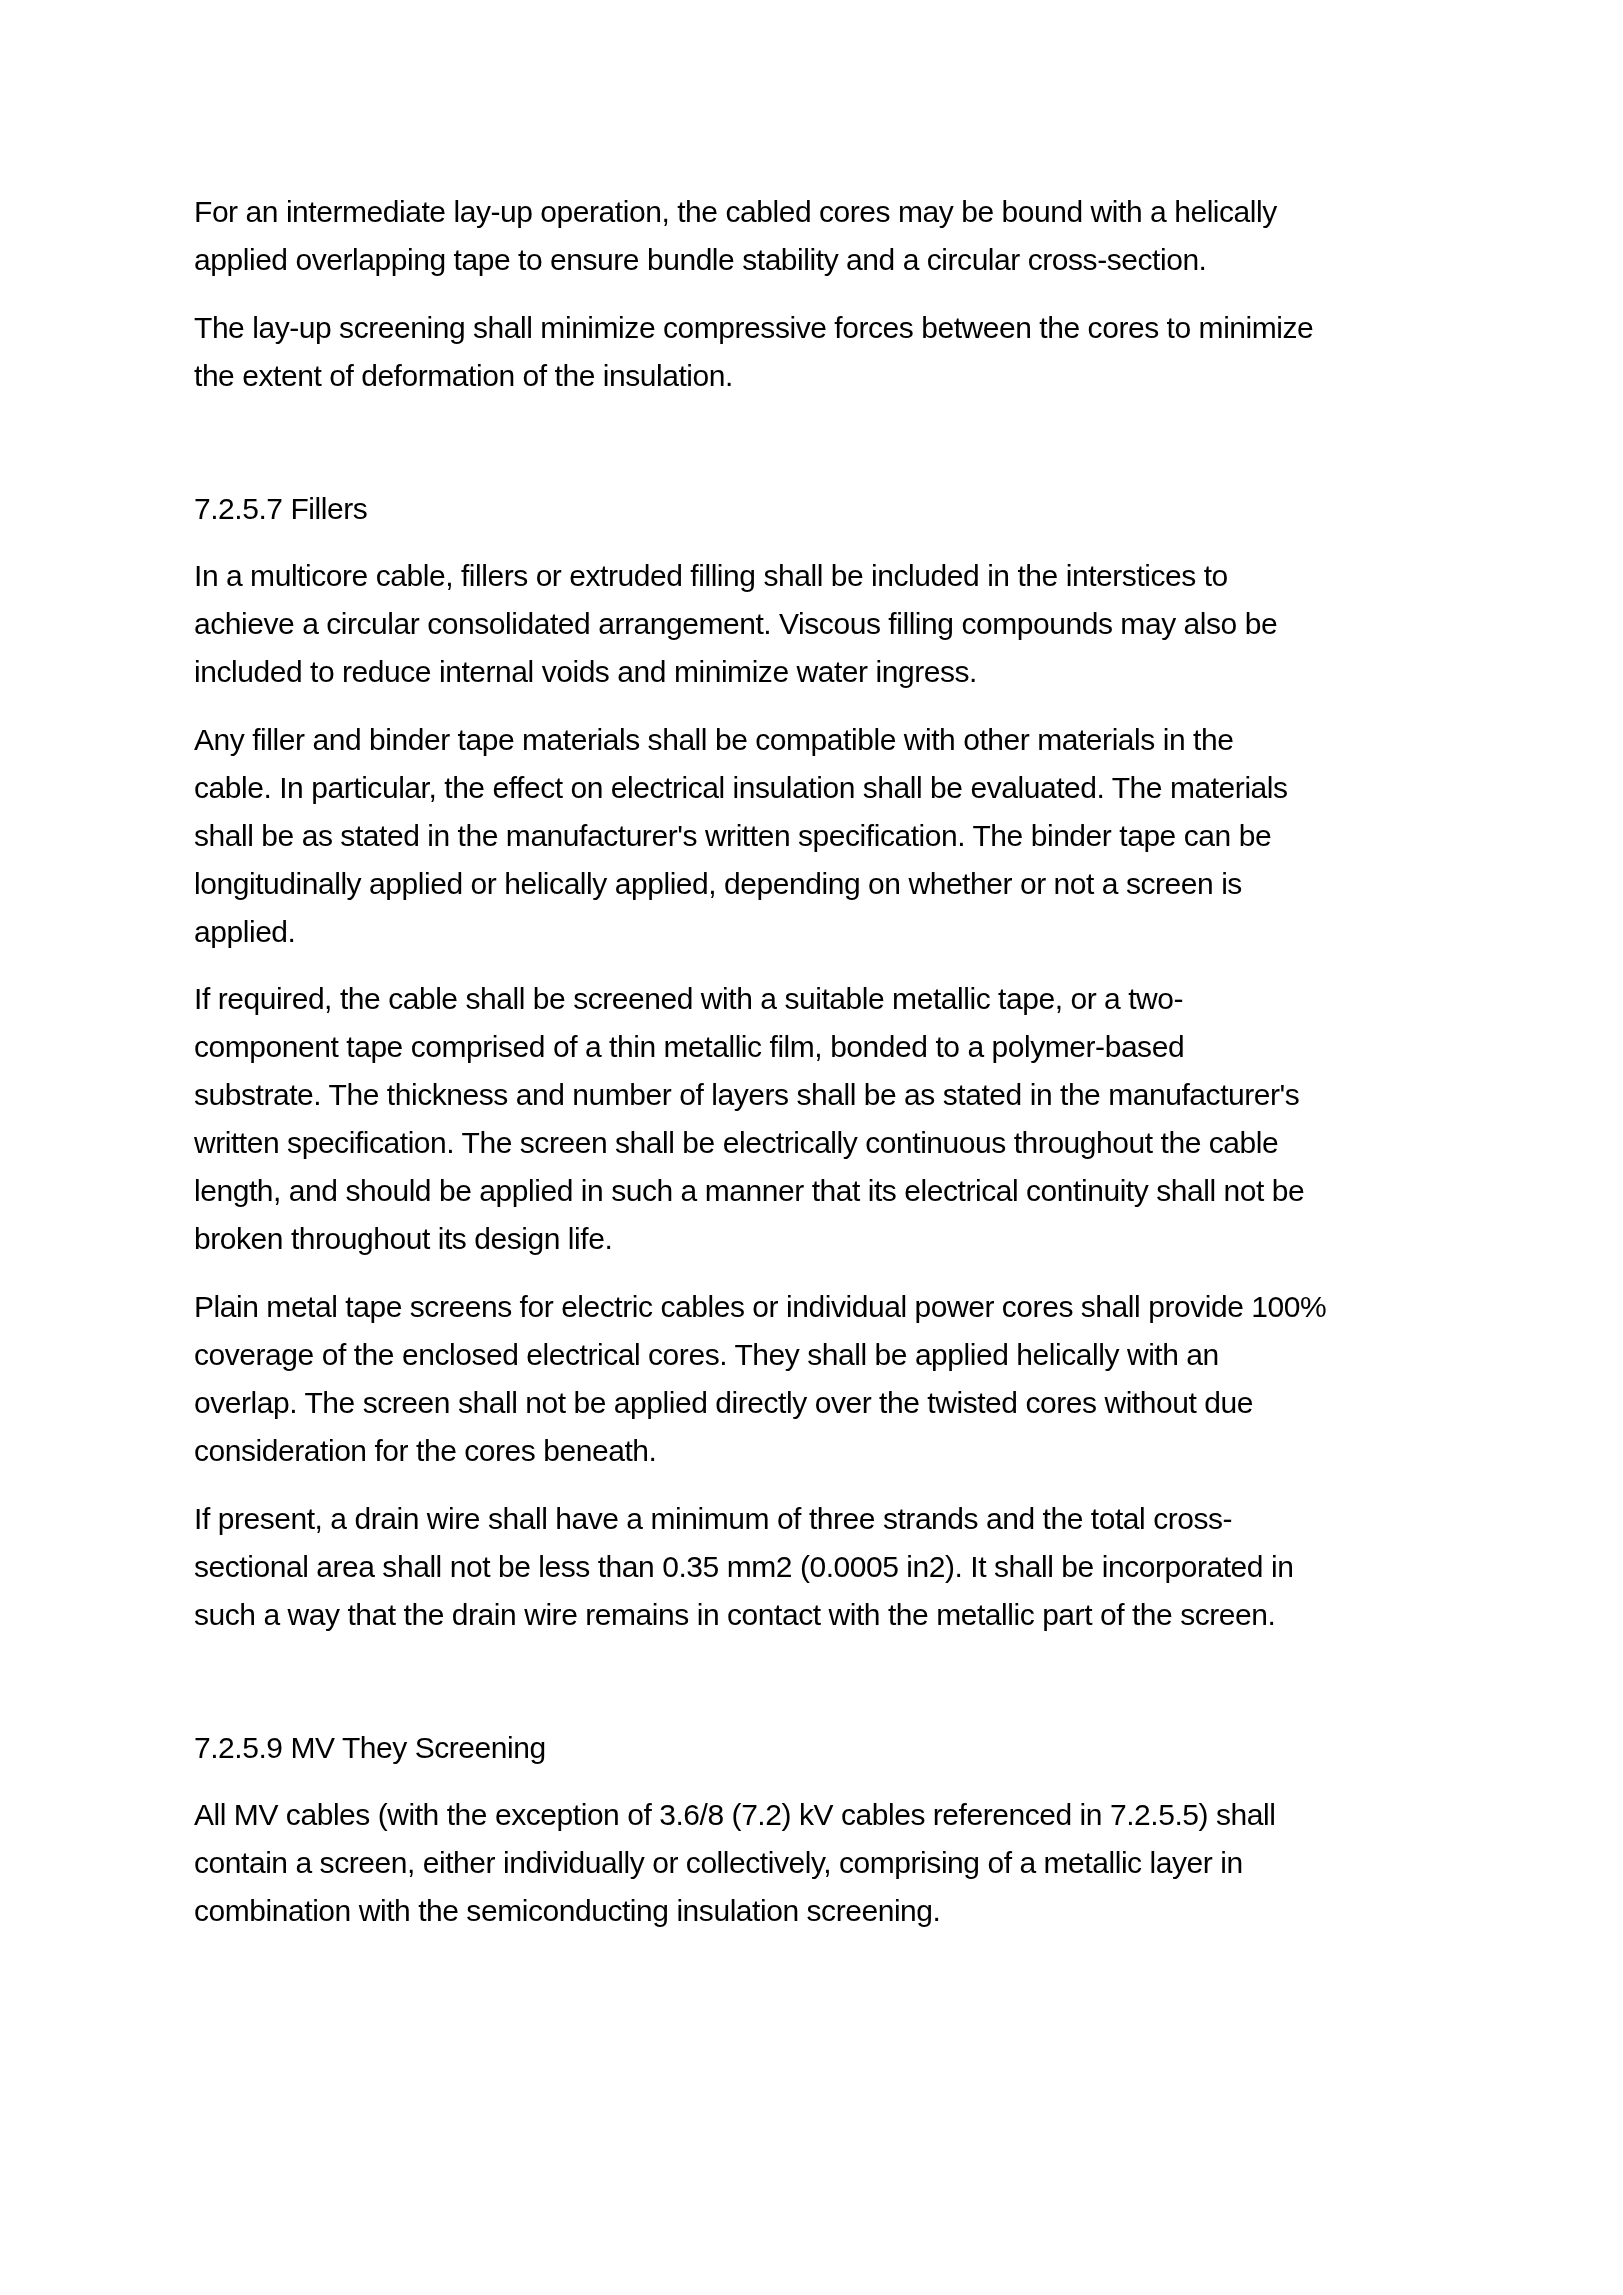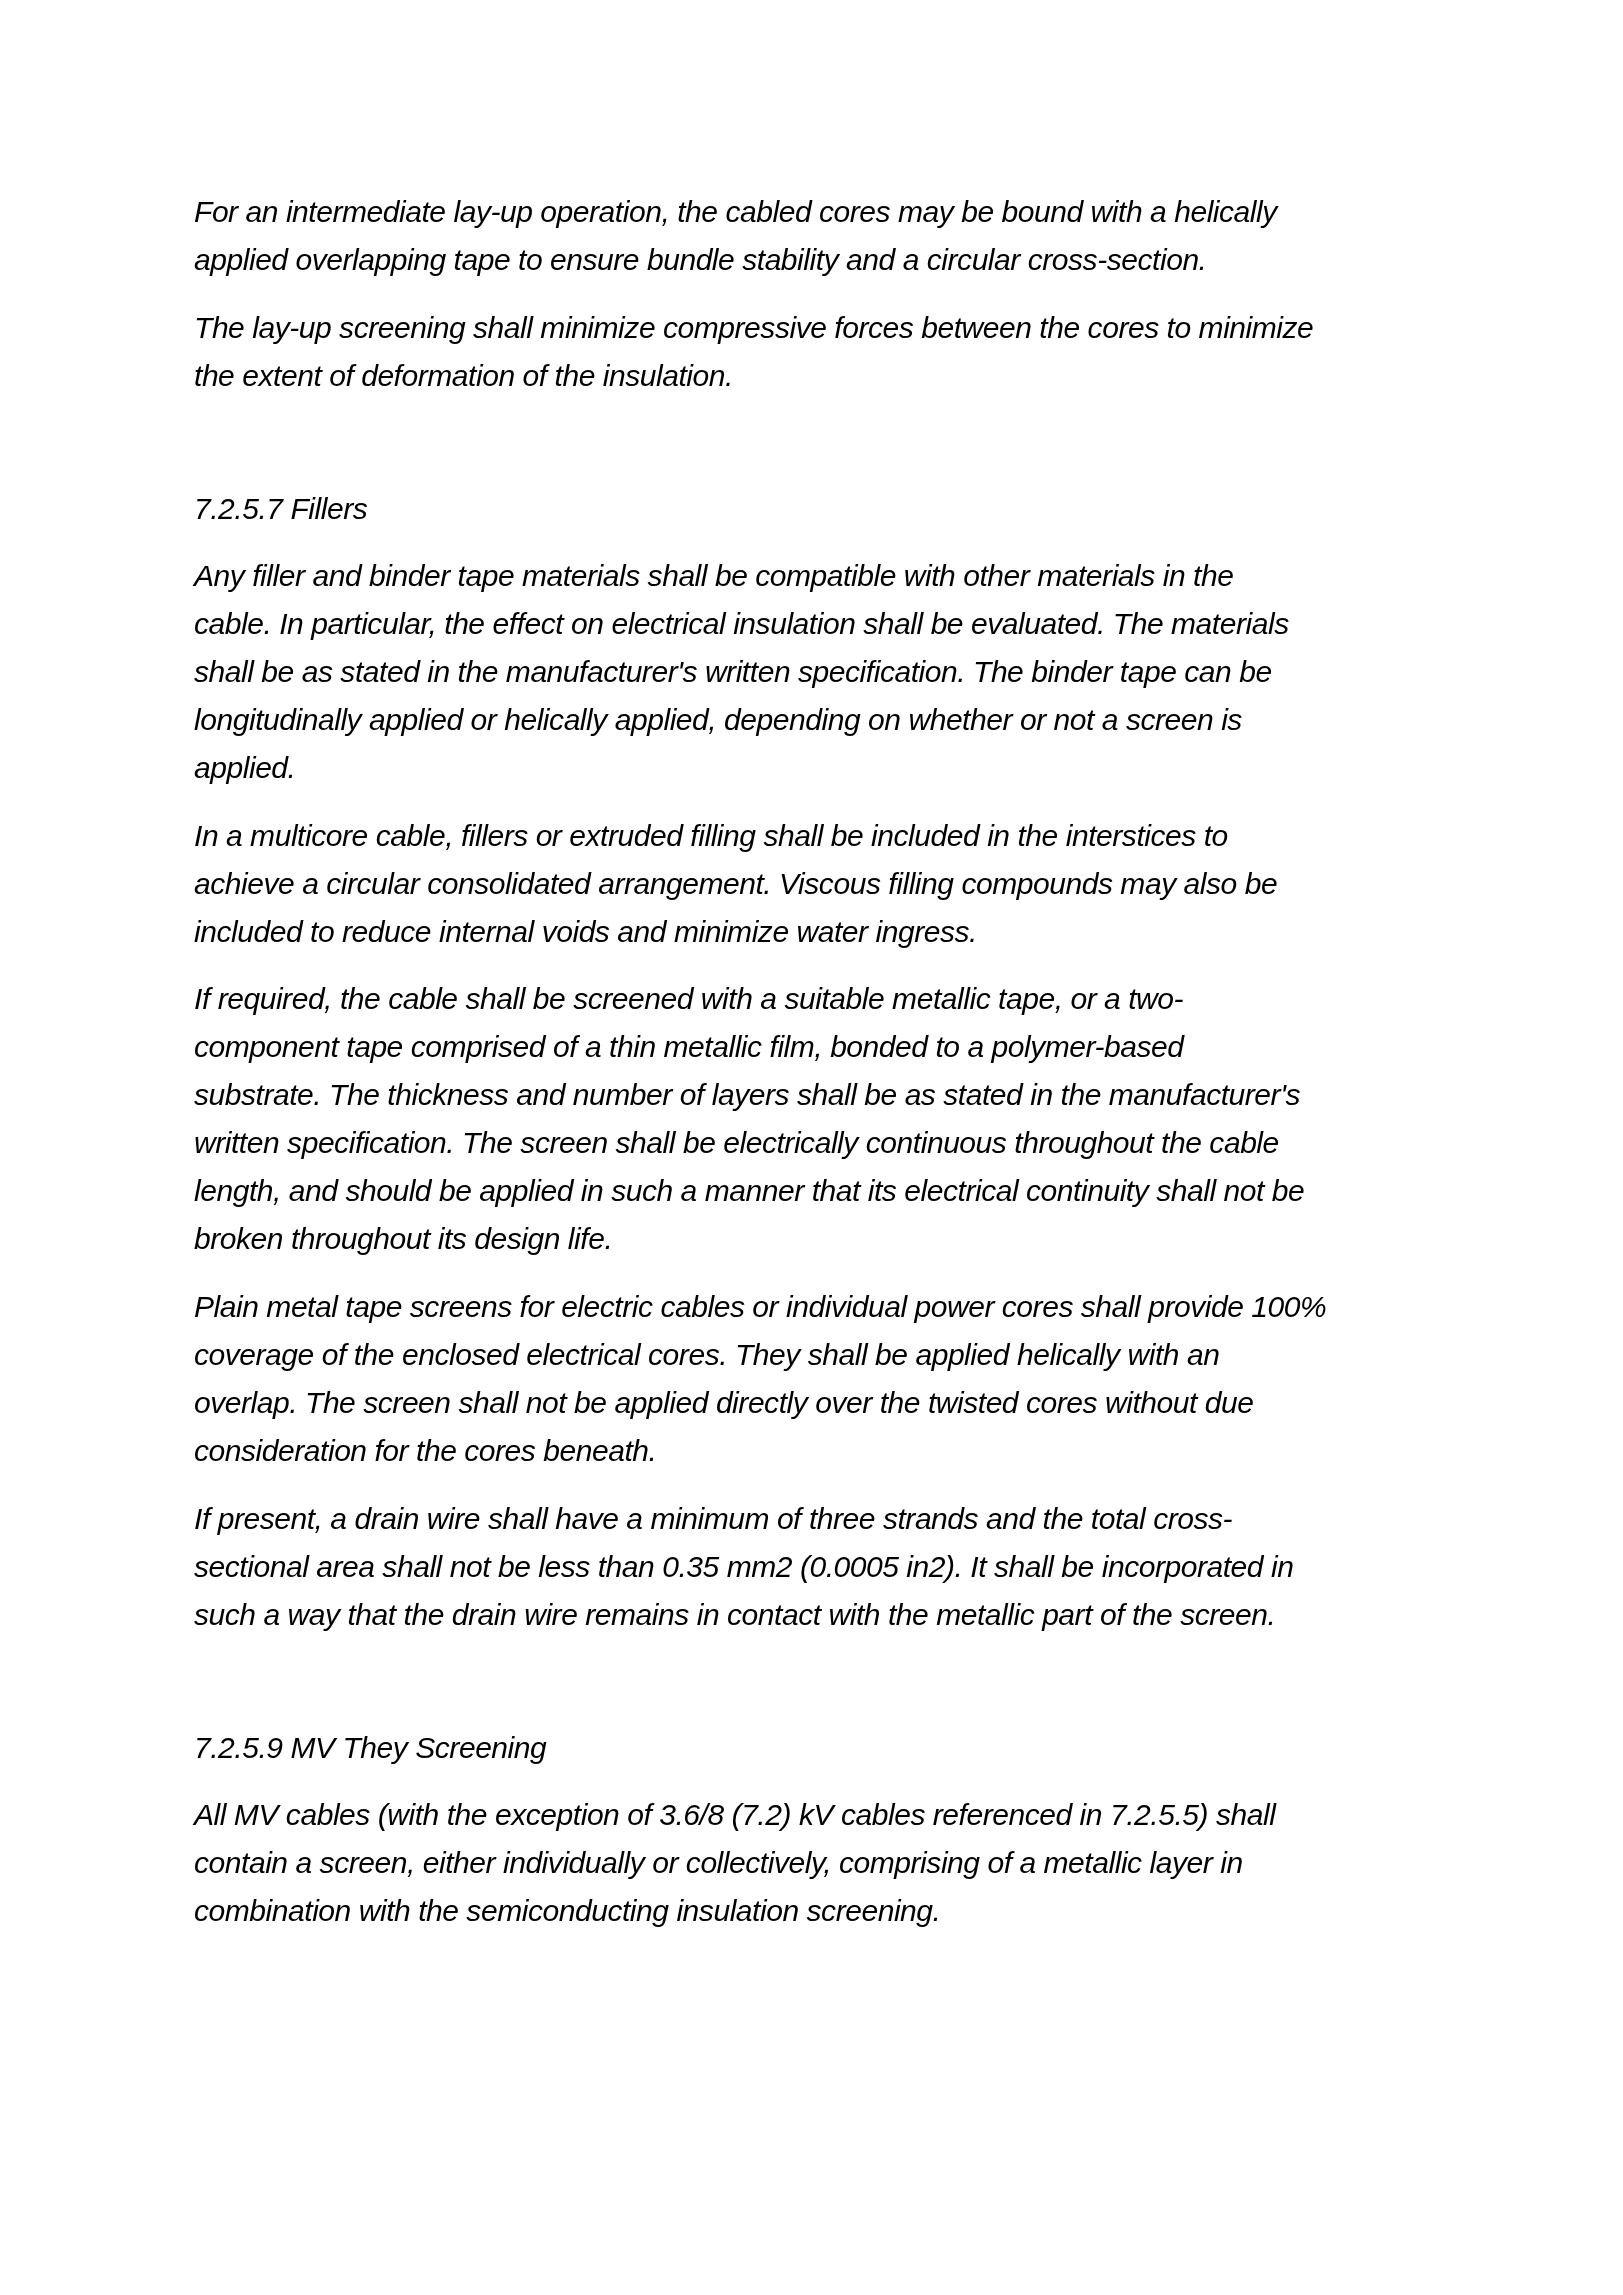--- a/index.html
+++ b/index.html
@@ -13,21 +13,20 @@
     font-family: "Liberation Sans", sans-serif;
     color: #000000;
     overflow: hidden;
   }
   .page {
     box-sizing: border-box;
     width: 1316px;
     height: 2295px;
     padding: 188px 192px 0 194px;
     background: #ffffff;
-    font-style: italic;
   }
   .para, .heading {
     margin: 0;
     font-size: 30px;
     line-height: 48px;
     font-weight: 400;
     letter-spacing: -0.015em;
     white-space: pre;          
     color: #000000;
   }
@@ -46,29 +45,29 @@
 <div class="page">
 
   <p class="para">For an intermediate lay-up operation, the cabled cores may be bound with a helically
 applied overlapping tape to ensure bundle stability and a circular cross-section.</p>
 
   <p class="para">The lay-up screening shall minimize compressive forces between the cores to minimize
 the extent of deformation of the insulation.</p>
 
   <h3 class="heading">7.2.5.7 Fillers</h3>
 
+  <p class="para">In a multicore cable, fillers or extruded filling shall be included in the interstices to
+achieve a circular consolidated arrangement. Viscous filling compounds may also be
+included to reduce internal voids and minimize water ingress.</p>
+
   <p class="para">Any filler and binder tape materials shall be compatible with other materials in the
 cable. In particular, the effect on electrical insulation shall be evaluated. The materials
 shall be as stated in the manufacturer's written specification. The binder tape can be
 longitudinally applied or helically applied, depending on whether or not a screen is
 applied.</p>
-
-  <p class="para">In a multicore cable, fillers or extruded filling shall be included in the interstices to
-achieve a circular consolidated arrangement. Viscous filling compounds may also be
-included to reduce internal voids and minimize water ingress.</p>
 
 
   <p class="para">If required, the cable shall be screened with a suitable metallic tape, or a two-
 component tape comprised of a thin metallic film, bonded to a polymer-based
 substrate. The thickness and number of layers shall be as stated in the manufacturer's
 written specification. The screen shall be electrically continuous throughout the cable
 length, and should be applied in such a manner that its electrical continuity shall not be
 broken throughout its design life.</p>
 
   <p class="para">Plain metal tape screens for electric cables or individual power cores shall provide 100%

